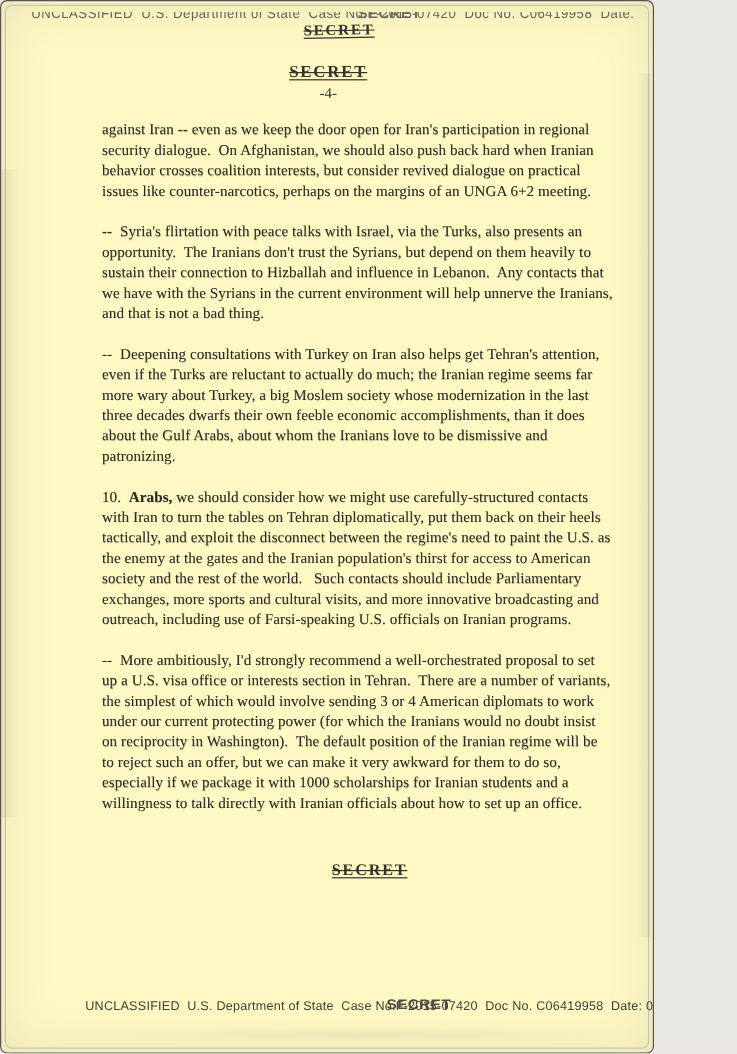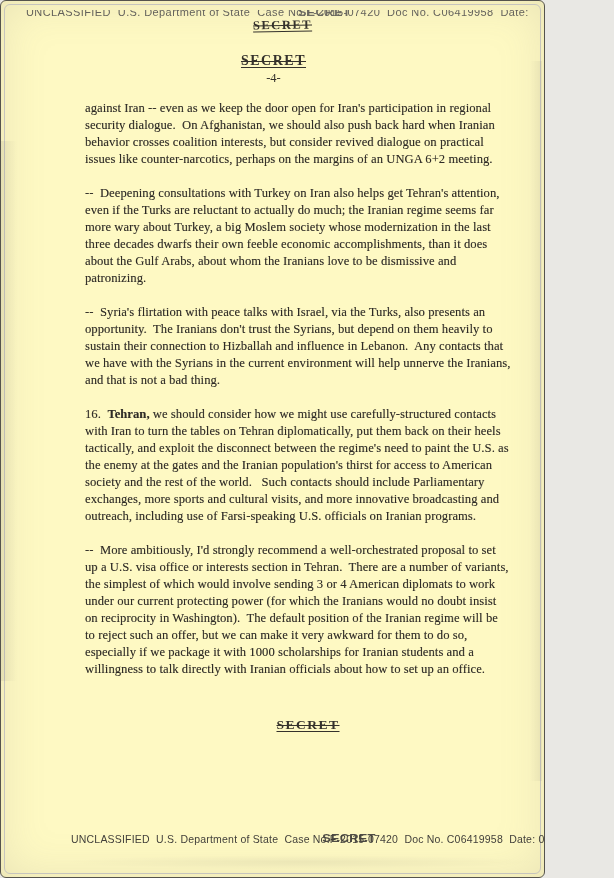--- a/index.html
+++ b/index.html
@@ -111,32 +111,32 @@
   <div class="stamp stamp-top-small">SECRET</div>
 
   <div class="stamp stamp-center">SECRET</div>
   <div class="page-number">-4-</div>
 
   <div class="body">
     <p class="para">against Iran -- even as we keep the door open for Iran's participation in regional
 security dialogue.  On Afghanistan, we should also push back hard when Iranian
 behavior crosses coalition interests, but consider revived dialogue on practical
 issues like counter-narcotics, perhaps on the margins of an UNGA 6+2 meeting.</p>
+    <p class="para">--  Syria's flirtation with peace talks with Israel, via the Turks, also presents an
+opportunity.  The Iranians don't trust the Syrians, but depend on them heavily to
+sustain their connection to Hizballah and influence in Lebanon.  Any contacts that
+we have with the Syrians in the current environment will help unnerve the Iranians,
+and that is not a bad thing.</p>
     <p class="para">--  Deepening consultations with Turkey on Iran also helps get Tehran's attention,
 even if the Turks are reluctant to actually do much; the Iranian regime seems far
 more wary about Turkey, a big Moslem society whose modernization in the last
 three decades dwarfs their own feeble economic accomplishments, than it does
 about the Gulf Arabs, about whom the Iranians love to be dismissive and
 patronizing.</p>
-    <p class="para">--  Syria's flirtation with peace talks with Israel, via the Turks, also presents an
-opportunity.  The Iranians don't trust the Syrians, but depend on them heavily to
-sustain their connection to Hizballah and influence in Lebanon.  Any contacts that
-we have with the Syrians in the current environment will help unnerve the Iranians,
-and that is not a bad thing.</p>
-    <p class="para"><span>16.  </span><b>Tehran,</b><span> we should consider how we might use carefully-structured contacts
+    <p class="para"><span>10.  </span><b>Arabs,</b><span> we should consider how we might use carefully-structured contacts
 with Iran to turn the tables on Tehran diplomatically, put them back on their heels
 tactically, and exploit the disconnect between the regime's need to paint the U.S. as
 the enemy at the gates and the Iranian population's thirst for access to American
 society and the rest of the world.   Such contacts should include Parliamentary
 exchanges, more sports and cultural visits, and more innovative broadcasting and
 outreach, including use of Farsi-speaking U.S. officials on Iranian programs.</span></p>
     <p class="para">--  More ambitiously, I'd strongly recommend a well-orchestrated proposal to set
 up a U.S. visa office or interests section in Tehran.  There are a number of variants,
 the simplest of which would involve sending 3 or 4 American diplomats to work
 under our current protecting power (for which the Iranians would no doubt insist

